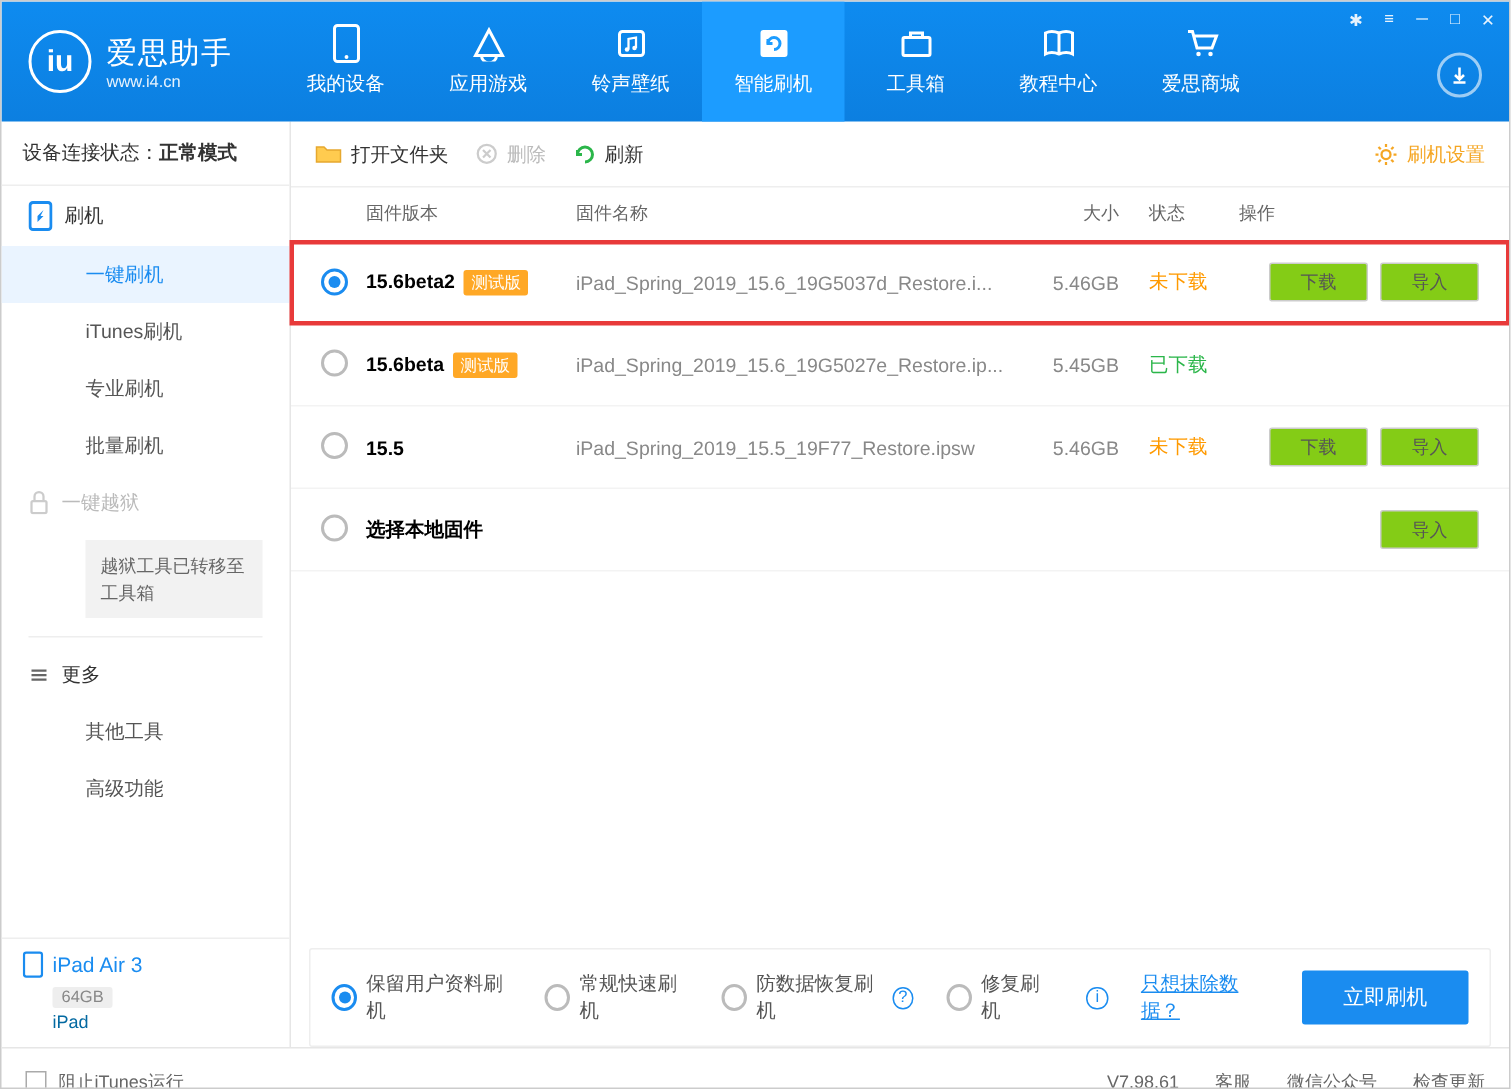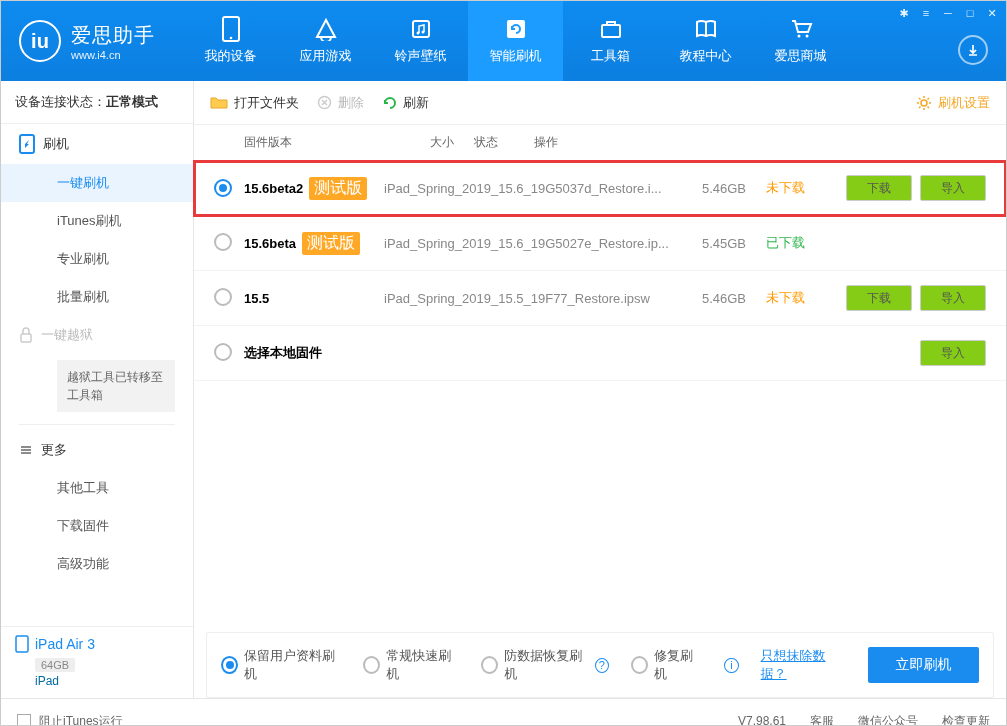--- a/index.html
+++ b/index.html
@@ -49,21 +49,21 @@
 .col-name { flex: 1; }
 .col-size { width: 70px; text-align: right; }
 .col-status { width: 80px; padding-left: 20px; }
 .col-op { width: 160px; }
 
 .fw-row { height: 55px; display: flex; align-items: center; padding: 0 20px; font-size: 13px; border-bottom: 1px solid #f3f3f3; }
 .fw-row.highlight { outline: 3px solid #e83a3a; outline-offset: -2px; }
 .radio { width: 18px; height: 18px; border: 2px solid #bbb; border-radius: 50%; display:inline-flex; align-items:center; justify-content:center; }
 .radio.sel { border-color: #1a8cf0; }
 .radio.sel::after { content:''; width:8px; height:8px; background:#1a8cf0; border-radius:50%; }
-.ver-tag { display:inline-block; padding:1px 5px; background:#ffa826; color:#fff; font-size:16px; border-radius:2px; margin-left:6px; }
+.ver-tag { display:inline-block; padding:1px 5px; background:#ffa826; color:#fff; font-size:11px; border-radius:2px; margin-left:6px; }
 .fname { color:#888; }
 .size { color:#888; }
 .st-nd { color:#ff9a00; }
 .st-dl { color:#2bb64a; }
 .btn { width: 66px; height: 26px; border:1px solid #ccc; background:#84cc16; border-radius:2px; font-size:12px; color:#555; cursor:pointer; }
 .btn + .btn { margin-left: 8px; }
 
 .banner { margin: 18px 12px 10px; border:1px solid #f0e0b8; background:#fffdf5; border-radius:2px; padding: 12px 14px; font-size:13px; color:#555; display:flex; align-items:center; gap:10px; position:relative; }
 .banner-close { position:absolute; right:10px; top:8px; color:#bbb; cursor:pointer; font-size:16px; }
 
@@ -202,21 +202,20 @@
     <div class="side-divider"></div>
     <div class="side-head">
       <svg width="14" height="14" viewBox="0 0 14 14">
           <line x1="2" y1="4" x2="12" y2="4" stroke="#666" stroke-width="1.5"></line>
           <line x1="2" y1="7" x2="12" y2="7" stroke="#666" stroke-width="1.5"></line>
           <line x1="2" y1="10" x2="12" y2="10" stroke="#666" stroke-width="1.5"></line>
         </svg>
       <span>更多</span>
     </div>
     <div class="side-sub">其他工具</div>
-    <div class="side-sub">下载固件</div>
     <div class="side-sub">高级功能</div>
 
     <div class="sidebar-bottom">
       <div class="device-row">
         <svg width="14" height="18" viewBox="0 0 14 18">
             <rect x="1" y="1" width="12" height="16" rx="1.5" fill="none" stroke="#1a8cf0" stroke-width="1.5"></rect>
           </svg>
         <span>iPad Air 3</span>
       </div>
       <div style="padding:0 14px 2px 34px"><span class="badge">64GB</span></div>
@@ -251,20 +250,21 @@
             <circle cx="8" cy="8" r="3" fill="none" stroke="#f5a623" stroke-width="1.5"></circle>
             <path d="M8 1 V3 M8 13 V15 M1 8 H3 M13 8 H15 M3 3 L4.5 4.5 M11.5 11.5 L13 13 M13 3 L11.5 4.5 M4.5 11.5 L3 13" stroke="#f5a623" stroke-width="1.5"></path>
           </svg>
         <span>刷机设置</span>
       </div>
     </div>
 
     <div class="table-head">
       <div class="col-radio"></div>
       <div class="col-ver">固件版本</div>
+      <div class="col-name">固件名称</div>
       <div class="col-size">大小</div>
       <div class="col-status">状态</div>
       <div class="col-op">操作</div>
     </div>
 
     <div id="fw-list">
         <div class="fw-row highlight">
           <div class="col-radio"><span class="radio sel"></span></div>
           <div class="col-ver"><b>15.6beta2</b><span class="ver-tag">测试版</span></div>
           <div class="col-name fname">iPad_Spring_2019_15.6_19G5037d_Restore.i...</div>

